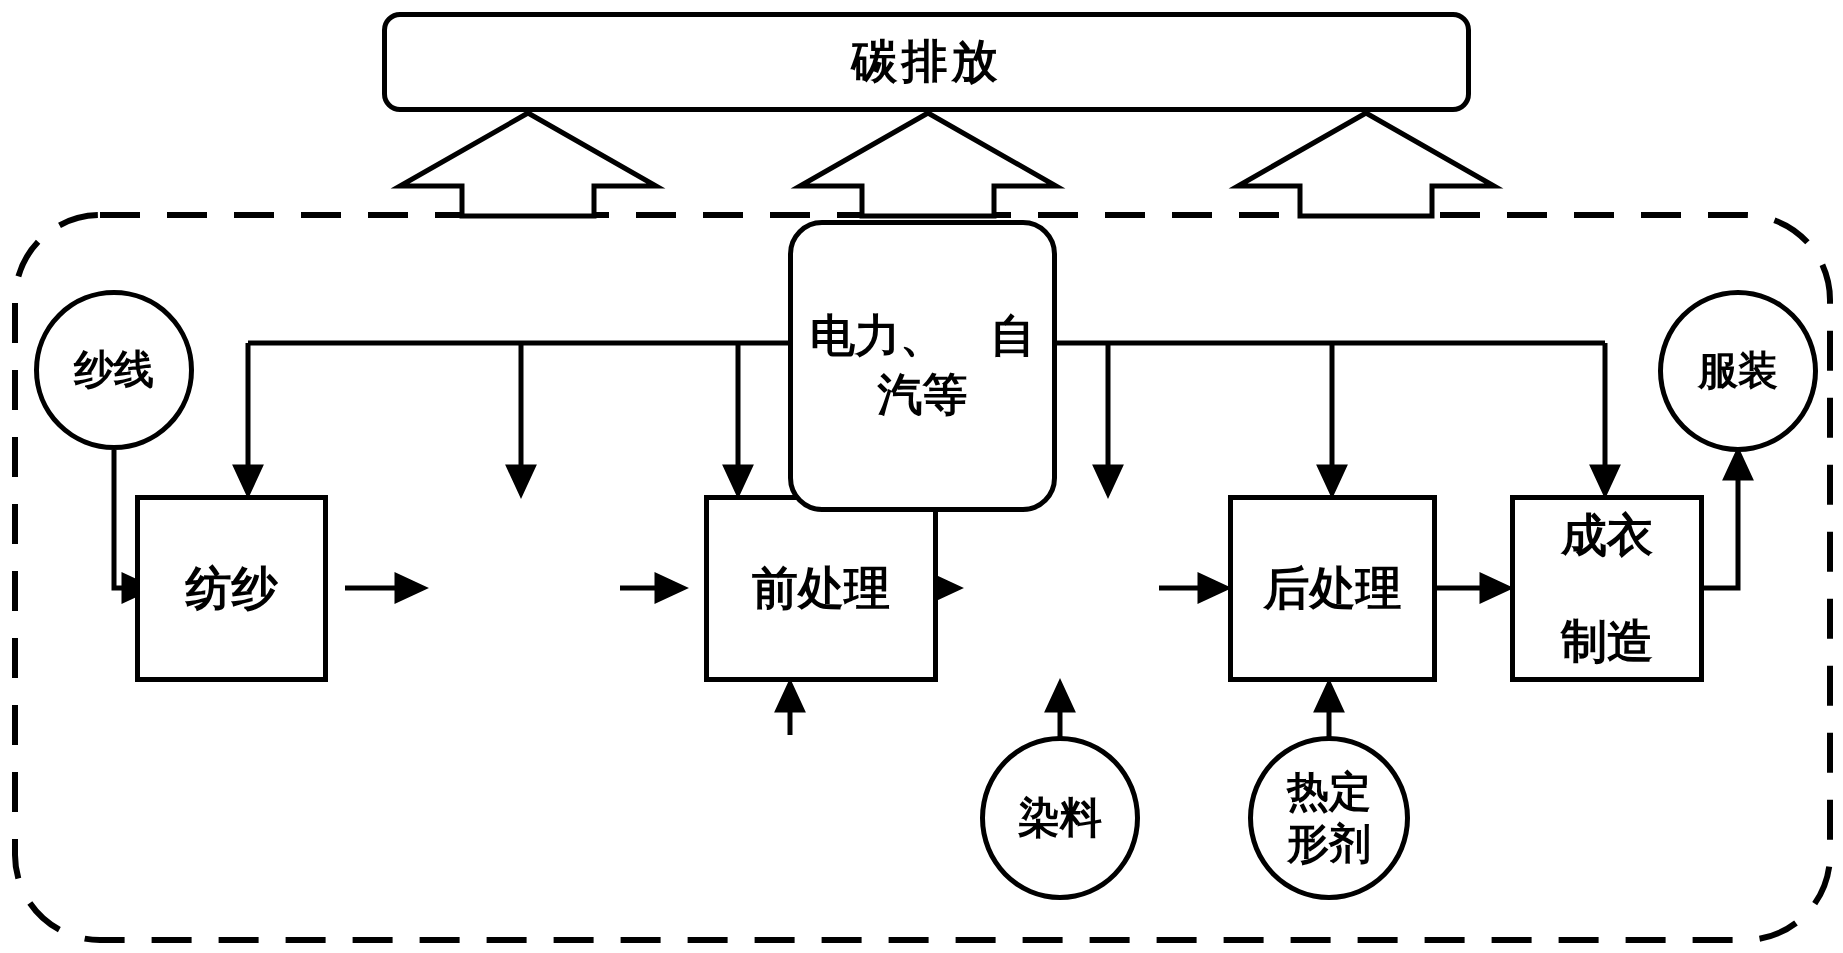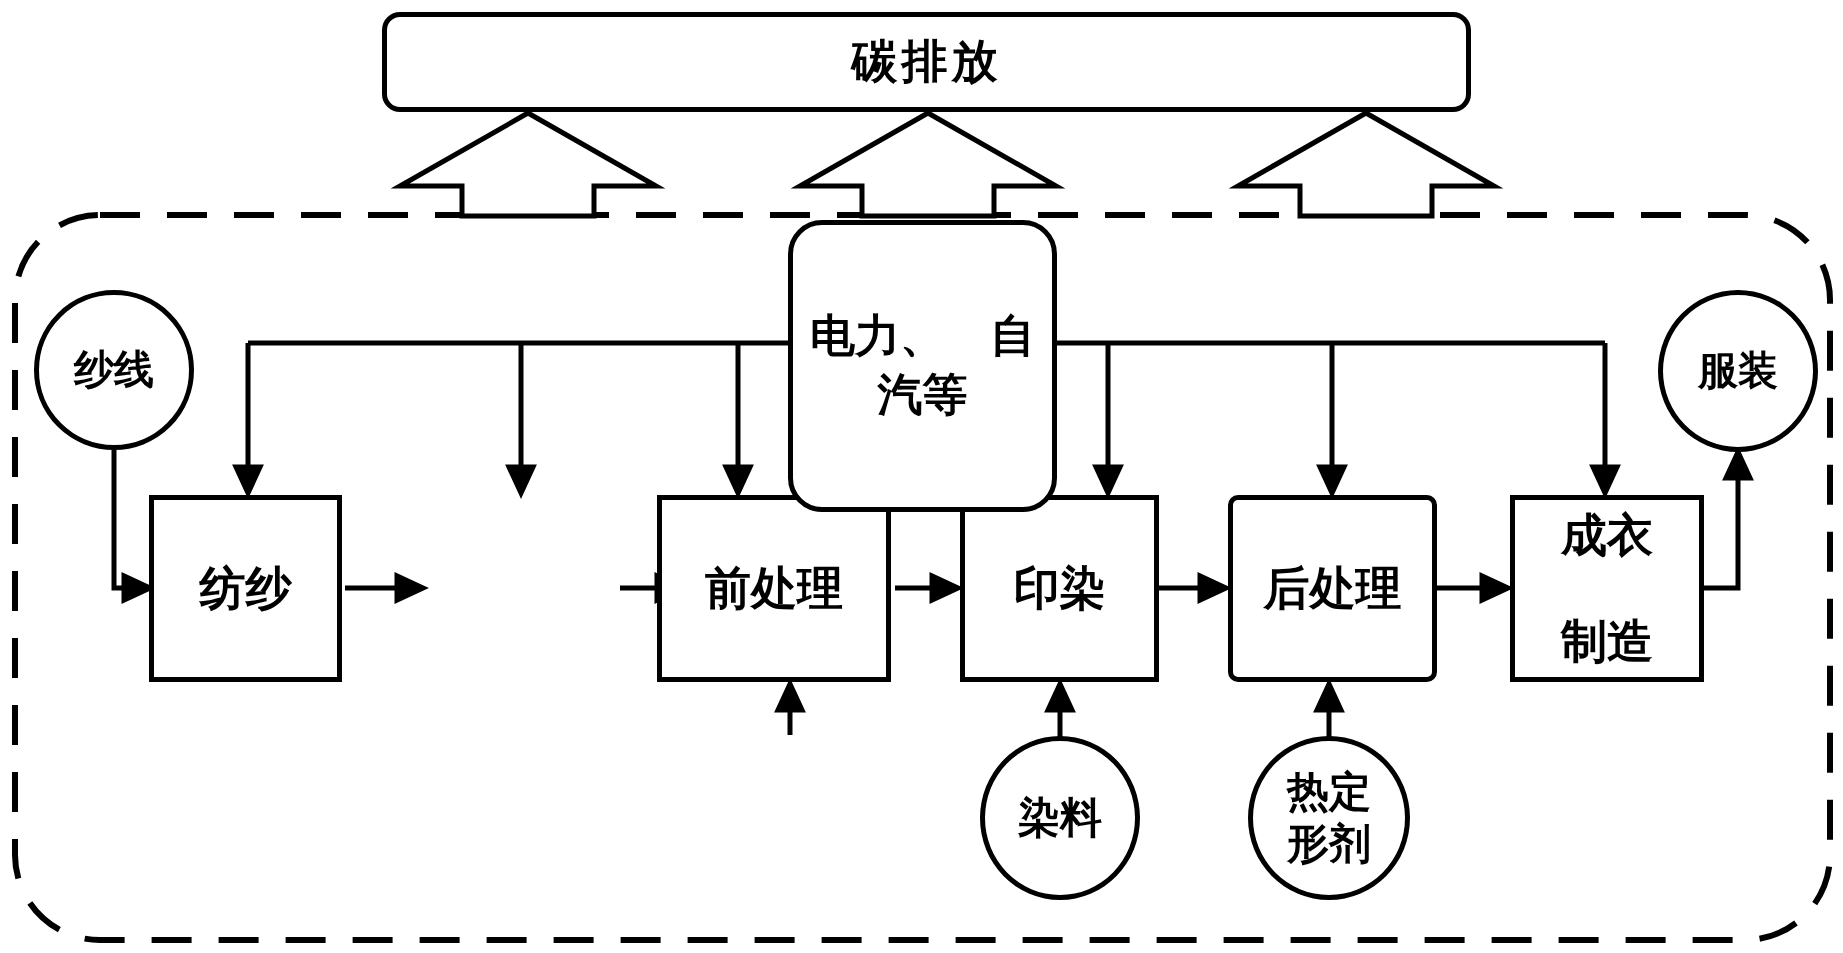--- a/index.html
+++ b/index.html
@@ -54,25 +54,25 @@
     border-radius: 50%;
     font-size: 40px;
   }
   .yarn-circle    { left: 34px;   top: 290px; width: 160px; height: 160px; }
   .garment-circle { left: 1658px; top: 290px; width: 160px; height: 162px; }
   .pbox {
     top: 495px;
     height: 187px;
     font-size: 46px;
   }
-  .pbox-1 { left: 149px;  width: 193px; }
+  .pbox-1 { left: 135px;  width: 193px; }
   .pbox-2 { left: 425px;  width: 195px; }
-  .pbox-3 { left: 657px;  width: 234px; text-align: center; }
+  .pbox-3 { left: 704px;  width: 234px; text-align: center; }
   .pbox-4 { left: 960px;  width: 199px; }
-  .pbox-5 { left: 1228px; width: 209px; border-radius: 10px; }
+  .pbox-5 { left: 1228px; width: 209px; }
   .pbox-6 { left: 1510px; width: 194px; gap: 48px; }
   .ellipse {
     border-radius: 50%;
     font-size: 42px;
   }
   .chem-1 { left: 710px;  top: 733px; width: 160px; height: 170px; }
   .chem-2 { left: 980px;  top: 736px; width: 160px; height: 164px; }
   .chem-3 { left: 1248px; top: 736px; width: 162px; height: 164px; }
   .line2:empty { display: none; }
 </style>
@@ -162,24 +162,20 @@
   </div>
 
   <div class="node pbox pbox-1">
     <span>纺纱</span>
 
   </div>
   <div class="node pbox pbox-3">
     <span>前处理</span>
 
   </div>
-  <div class="node pbox pbox-4">
-    <span>印染</span>
-
-  </div>
   <div class="node pbox pbox-5">
     <span>后处理</span>
 
   </div>
   <div class="node pbox pbox-6">
     <span>成衣</span>
     <span class="line2">制造</span>
   </div>
 
   <div class="node ellipse chem-2">

